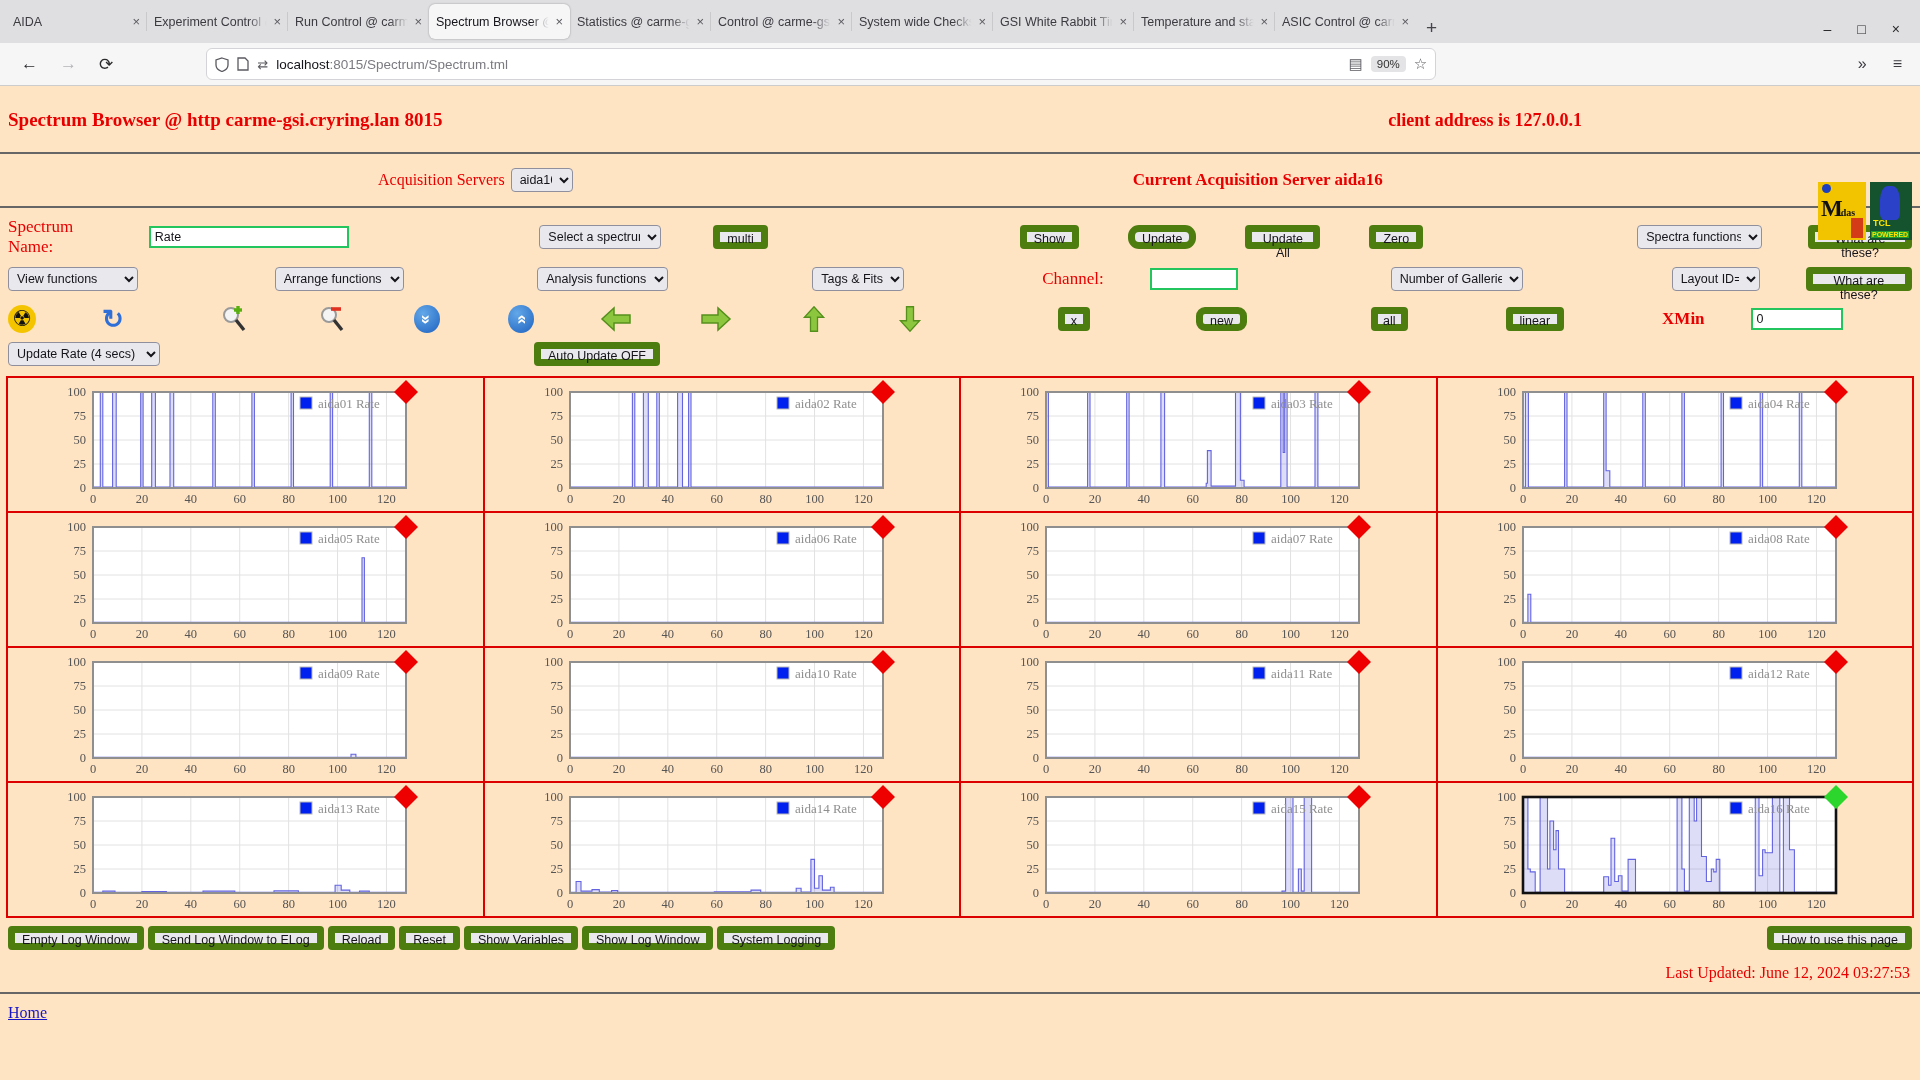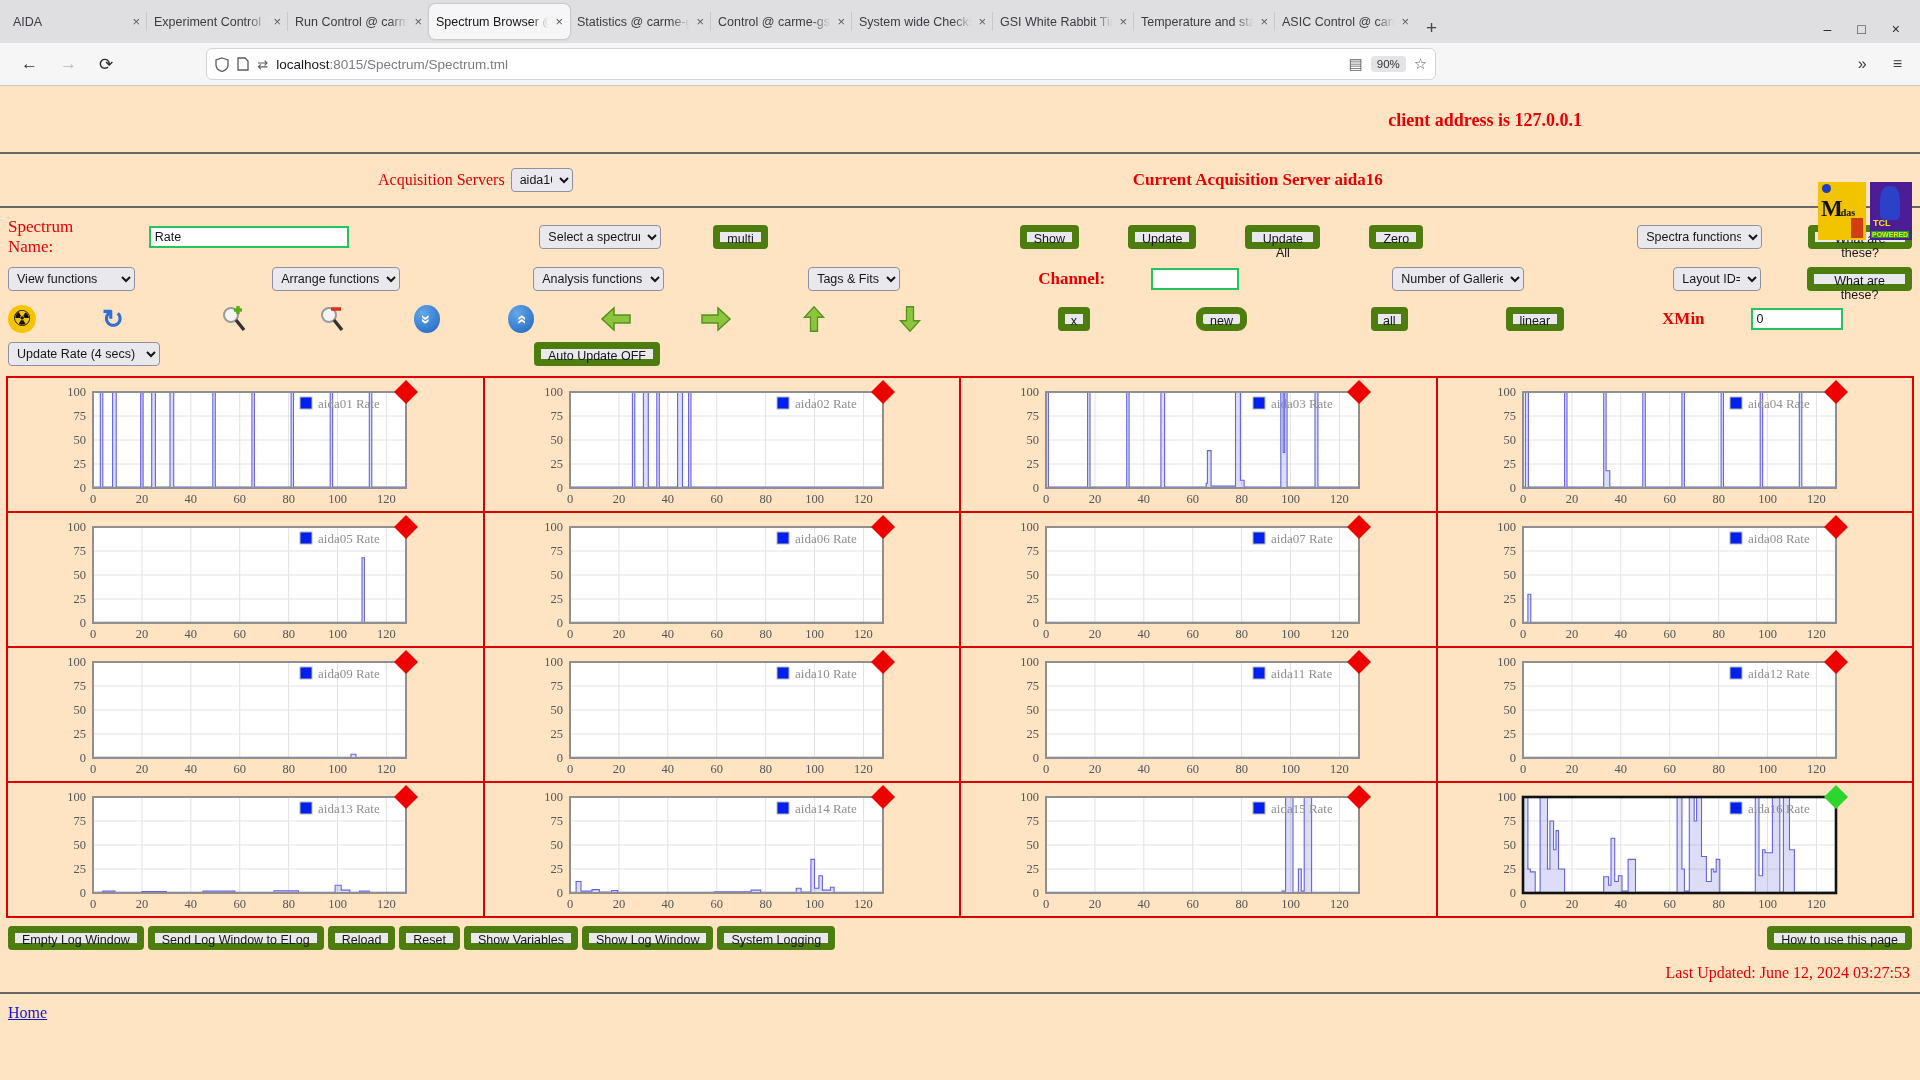--- a/index.html
+++ b/index.html
@@ -39,21 +39,21 @@
 
   .hdr { display:flex; align-items:center; padding:6px 8px 4px 8px; height:66px; }
   .hdr-title { font:bold 19px "Liberation Serif",serif; color:#e80000; flex:0 0 auto; }
   .hdr-client { font:bold 18px "Liberation Serif",serif; color:#e80000; margin-left:auto; margin-right:330px; }
   .logos { display:flex; gap:4px; position:absolute; right:8px; top:96px; }
   .logo-midas { width:48px; height:58px; background:#f2c400; color:#111; position:relative; font-family:"Liberation Serif",serif; }
   .logo-midas .m { font-size:23px; font-weight:bold; position:absolute; left:3px; top:14px; }
   .logo-midas .idas { font-size:10px; font-weight:bold; position:absolute; left:20px; top:25px; }
   .logo-midas .dot { position:absolute; left:4px; top:2px; width:9px; height:9px; border-radius:50%; background:#1c3fbf; }
   .logo-midas .fig { position:absolute; right:3px; bottom:2px; width:12px; height:20px; background:#d43c17; }
-  .logo-tcl { width:42px; height:58px; background:#4c1d95; position:relative; }
+  .logo-tcl { width:42px; height:58px; background:#14532d; position:relative; }
   .logo-tcl .fig { position:absolute; left:10px; top:4px; width:20px; height:34px; background:#2a41c8; border-radius:40% 40% 20% 20%; }
   .logo-tcl .tcl { position:absolute; left:3px; bottom:12px; color:#ffe400; font-size:9px; font-weight:bold; }
   .logo-tcl .pow { position:absolute; left:1px; bottom:2px; color:#ffe400; font-size:7px; font-weight:bold; background:#1c9c2c; padding:0 1px; }
 
   .acq-row { display:flex; align-items:center; height:52px; }
   .acq-label { margin-left:378px; font:16px "Liberation Serif",serif; color:#e80000; }
   .acq-current { font:bold 17px "Liberation Serif",serif; color:#e80000; margin-left:560px; }
 
   select,button.btn,input.txt { font-family:"Liberation Sans",sans-serif; font-size:12.5px; color:#15141a; }
   select { background:#e9e9ed; border:1px solid #8f8f9d; border-radius:4px; height:24px; padding:0 4px; }
@@ -155,20 +155,21 @@
   </div>
   <div class="nav-right">
     <span>»</span>
     <span>≡</span>
   </div>
 </div>
 
 <div class="page" style="position:relative;">
 
   <div class="hdr">
+    <span class="hdr-title">Spectrum Browser @ http carme-gsi.cryring.lan 8015</span>
     <span class="hdr-client">client address is 127.0.0.1</span>
   </div>
   <div class="logos">
     <div class="logo-midas">
       <span class="dot"></span>
       <span class="m">M</span>
         <span class="idas">idas</span>
       <span class="fig"></span>
     </div>
     <div class="logo-tcl">
@@ -190,34 +191,34 @@
 
   <hr class="rule">
 
   
   <div class="crow" style="padding-top:9px;">
     <span class="lbl">Spectrum Name:</span>
     <input class="txt" style="width: 240px;" value="Rate">
     <select style="margin-left:144px;width:122px;"><option>Select a spectrum</option></select>
     <button class="btn" style="margin-left:6px;">multi</button>
     <button class="btn" style="margin-left:206px;">Show</button>
-    <button class="btn" style="margin-left:3px;">Update</button>
+    <button class="btn" style="margin-left:3px;border-radius:11px;">Update</button>
     <button class="btn" style="margin-left:3px;">Update All</button>
     <button class="btn" style="margin-left:3px;">Zero</button>
     <select style="margin-left:168px;width:125px;"><option>Spectra functions</option></select>
     <button class="btn" style="margin-left:auto;">What are these?</button>
   </div>
 
   
   <div class="crow">
     <select style="width:150px;"><option>View functions</option></select>
     <select style="margin-left:91px;width:150px;"><option>Arrange functions</option></select>
     <select style="margin-left:87px;width:145px;"><option>Analysis functions</option></select>
     <select style="margin-left:98px;width:95px;"><option>Tags &amp; Fits</option></select>
-    <span class="lbl" style="margin-left:92px;font-weight:bold;">Channel:</span>
+    <span class="lbl" style="margin-left:92px;font-weight:normal;">Channel:</span>
     <input class="txt" style="width: 88px;" value="">
     <select style="margin-left:107px;width:132px;"><option>Number of Galleries</option></select>
     <select style="margin-left:103px;width:88px;"><option>Layout ID=1</option></select>
     <button class="btn" style="margin-left:auto;">What are these?</button>
   </div>
 
   
   <div class="crow" style="padding-top:6px;padding-bottom:4px;">
     <span class="icon-btn">
         <span class="radioactive">☢</span>

